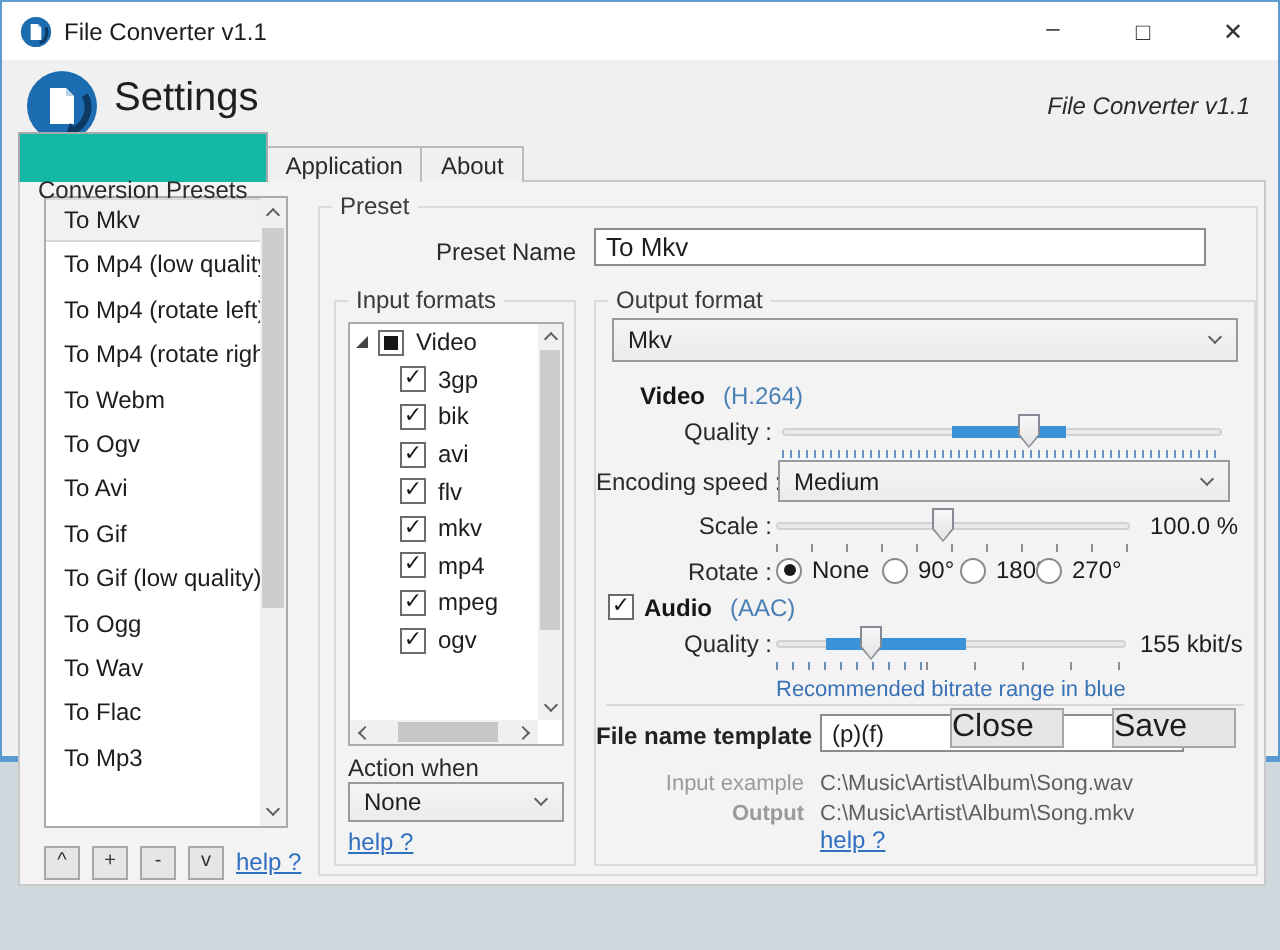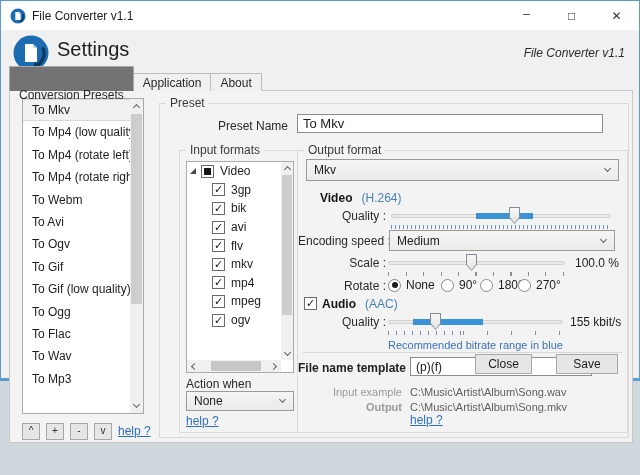--- a/index.html
+++ b/index.html
@@ -22,21 +22,21 @@
   
   .header { position:absolute; left:0; top:29px; right:0; height:40px;text-align:right; }
   .logo { position:absolute; left:12px; top:5px; }
   .page-title { position:absolute; left:56px; top:8px; font-size:20px; color:#1f1f1f; }
   .version { position:absolute; right:14px; top:16px; font-style:italic; font-size:12px; color:#2b2b2b; }
 
   
   .tabs { position:absolute; left:8px; top:69px; height:21px; display:flex; align-items:flex-end; z-index:5; }
   .tab { background:#f0f0f0; border:1px solid #bdbdbd; border-bottom:none; padding:2px 9px 3px 9px;
          height:18px; margin-right:-1px; color:#2a2a2a; }
-  .tab.active { height:21px; padding-top:21px; background:#737373; border-color:#a9a9a9; position:relative; z-index:6; }
+  .tab.active { height:21px; padding-top:21px; background:#14b8a6; border-color:#a9a9a9; position:relative; z-index:6; }
 
   
   .tab-content { position:absolute; left:8px; top:89px; width:624px; height:353px;
                  border:1px solid #c9c9c9; background:#f3f3f3; }
 
   
   .preset-listbox { position:absolute; left:12px; top:7px; width:122px; height:316px;
                     background:#fff; border:1px solid #ababab; }
   .plist { position:absolute; left:0; top:0; right:13px; bottom:0; overflow:hidden; }
   .pitem { height:22.4px; line-height:22.4px; padding-left:9px; white-space:nowrap; color:#1d1d1d; }
@@ -65,21 +65,21 @@
   .gb-label { position:absolute; top:-8px; left:6px; background:#f3f3f3; padding:0 4px; color:#3a3a3a; }
 
   .preset-box { left:149px; top:12px; width:470px; height:335px; }
   .flabel { position:absolute; color:#2a2a2a; }
   .preset-name-label { left:0; top:15px; width:128px; text-align:right; }
   .tinput { position:absolute; border:1px solid #8c8c8c; background:#fff; font-family:inherit;
             font-size:12px; padding:0 5px; color:#1d1d1d; }
   .preset-name-input { left:137px; top:10px; width:306px; height:19px; font-size:13px; }
 
   
-  .input-formats-box { left:7px; top:46px; width:121px; height:283px;margin-left:12px; }
+  .input-formats-box { left:7px; top:46px; width:121px; height:283px; }
   .tree { position:absolute; left:6px; top:10px; width:108px; height:212px; background:#fff; border:1px solid #ababab; }
   .tree-inner { position:absolute; left:0; top:0; right:12px; bottom:12px; overflow:hidden; }
   .trow { height:18.6px; display:flex; align-items:center; }
   .trow.root { padding-left:3px; }
   .trow.child { padding-left:25px; }
   .expander { width:0; height:0; border-bottom:6px solid #454545; border-left:6px solid transparent; margin-right:5px; }
   .cb { width:13px; height:13px; border:1px solid #6b6b6b; background:#fff; display:inline-flex;
         align-items:center; justify-content:center; margin-right:6px; flex:none; }
   .cb.checked::after { content:"✓"; font-size:11px; font-weight:bold; color:#161616; line-height:11px; }
   .cb.indet::after { content:""; width:7px; height:7px; background:#161616; }
@@ -133,21 +133,21 @@
 
   .fnt-label { left:0; top:210px; width:104px; text-align:center; font-weight:bold; color:#222; }
   .fnt-input { left:112px; top:206px; width:182px; height:19px; }
   .gray-label { position:absolute; left:0; width:104px; text-align:right; font-size:11px; color:#9a9a9a; }
   .gray-value { position:absolute; left:112px; font-size:11px; color:#5f5f5f; white-space:nowrap; }
   .of-help { position:absolute; left:112px; top:262px; }
 
   
   .footer { position:absolute; left:0; right:0; bottom:0; height:29px; }
   .btn { position:absolute; top:5px; height:20px; background:#e6e6e6; border:1px solid #a7a7a7;
-         font-family:inherit; font-size:12px; color:#1d1d1d; text-align:center; }
+         font-family:inherit; font-size:16px; color:#1d1d1d; text-align:left; }
   .btn.close { left:474px; width:57px; }
   .btn.save { left:555px; width:62px; }
 </style>
 </head>
 <body>
 
 <div class="window">
 
   <div class="titlebar">
     <svg class="app-ico" width="16" height="16" viewBox="0 0 36 36">
@@ -190,27 +190,27 @@
 
   <div class="tab-content">
 
     <div class="preset-listbox">
       <div class="plist">
         <div class="pitem selected">To Mkv</div>
         <div class="pitem">To Mp4 (low quality)</div>
         <div class="pitem">To Mp4 (rotate left)</div>
         <div class="pitem">To Mp4 (rotate right)</div>
         <div class="pitem">To Webm</div>
+        <div class="pitem">To Ogv</div>
         <div class="pitem">To Avi</div>
-        <div class="pitem">To Ogv</div>
         <div class="pitem">To Gif</div>
         <div class="pitem">To Gif (low quality)</div>
         <div class="pitem">To Ogg</div>
+        <div class="pitem">To Wav</div>
         <div class="pitem">To Flac</div>
-        <div class="pitem">To Wav</div>
         <div class="pitem">To Mp3</div>
       </div>
       <div class="vscroll">
         <div class="sarrow top">
             <span class="ch up"></span>
           </div>
         <div class="sthumb" style="top:15px; height:190px;"></div>
         <div class="sarrow bottom">
             <span class="ch down"></span>
           </div>

